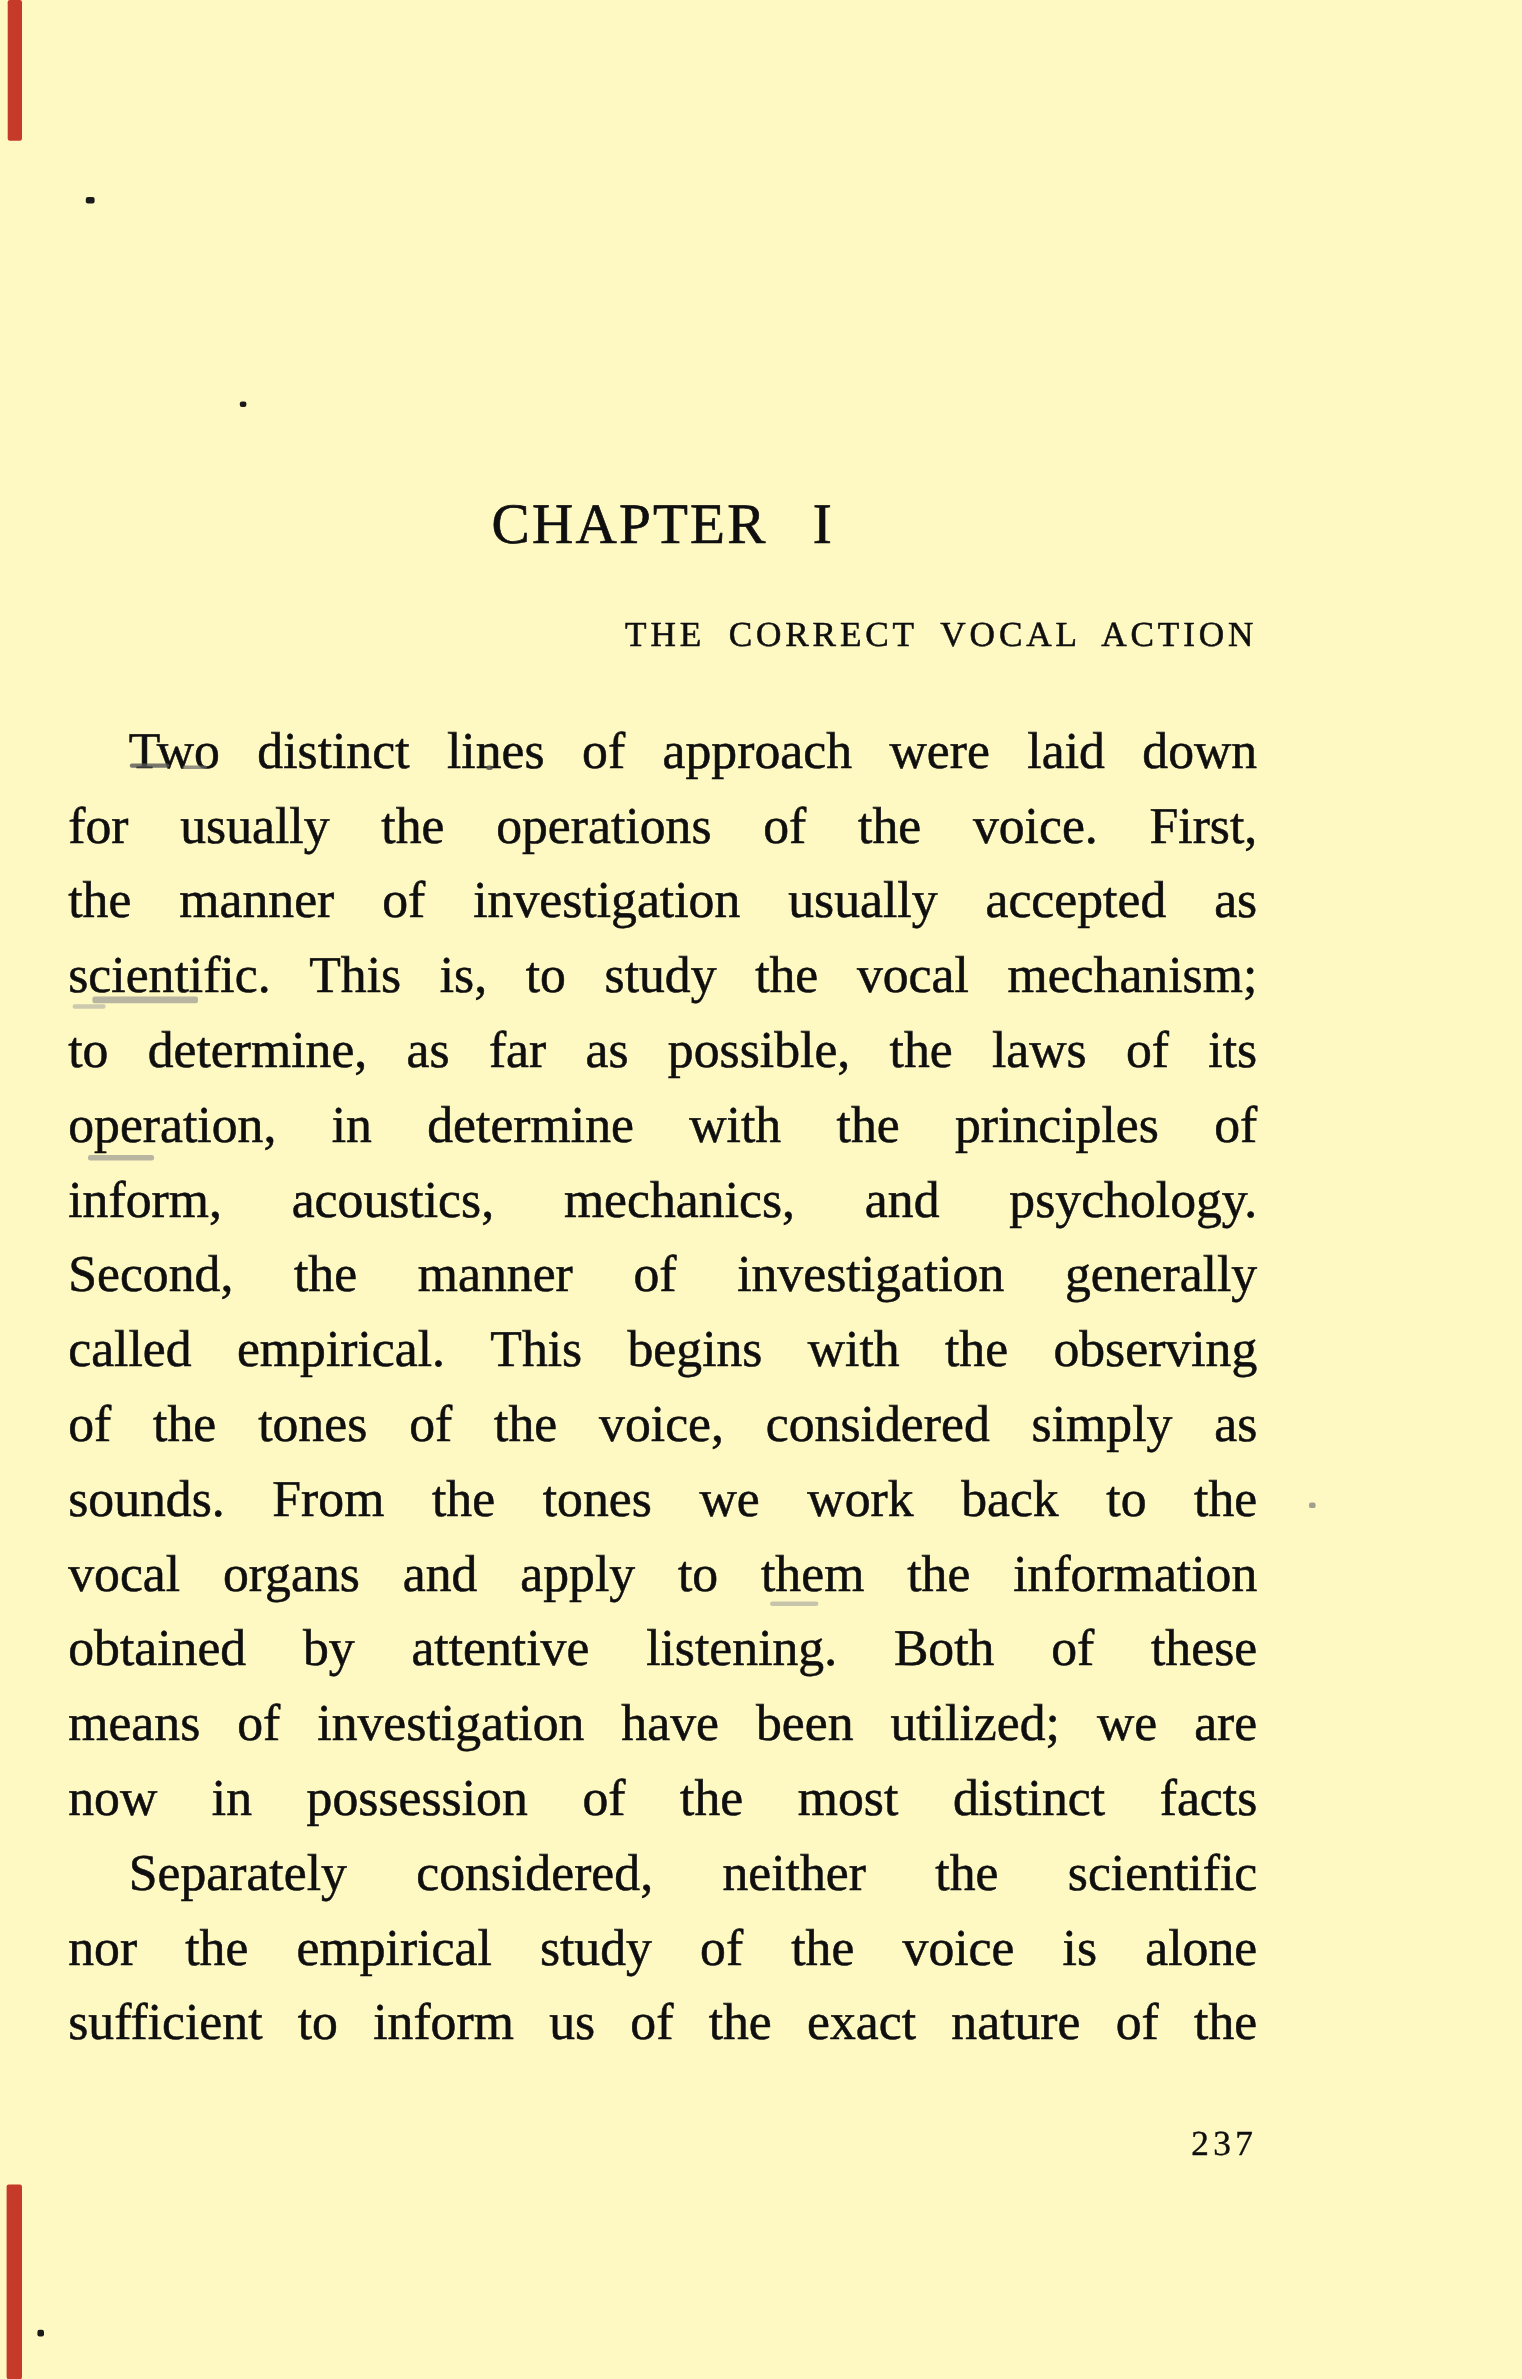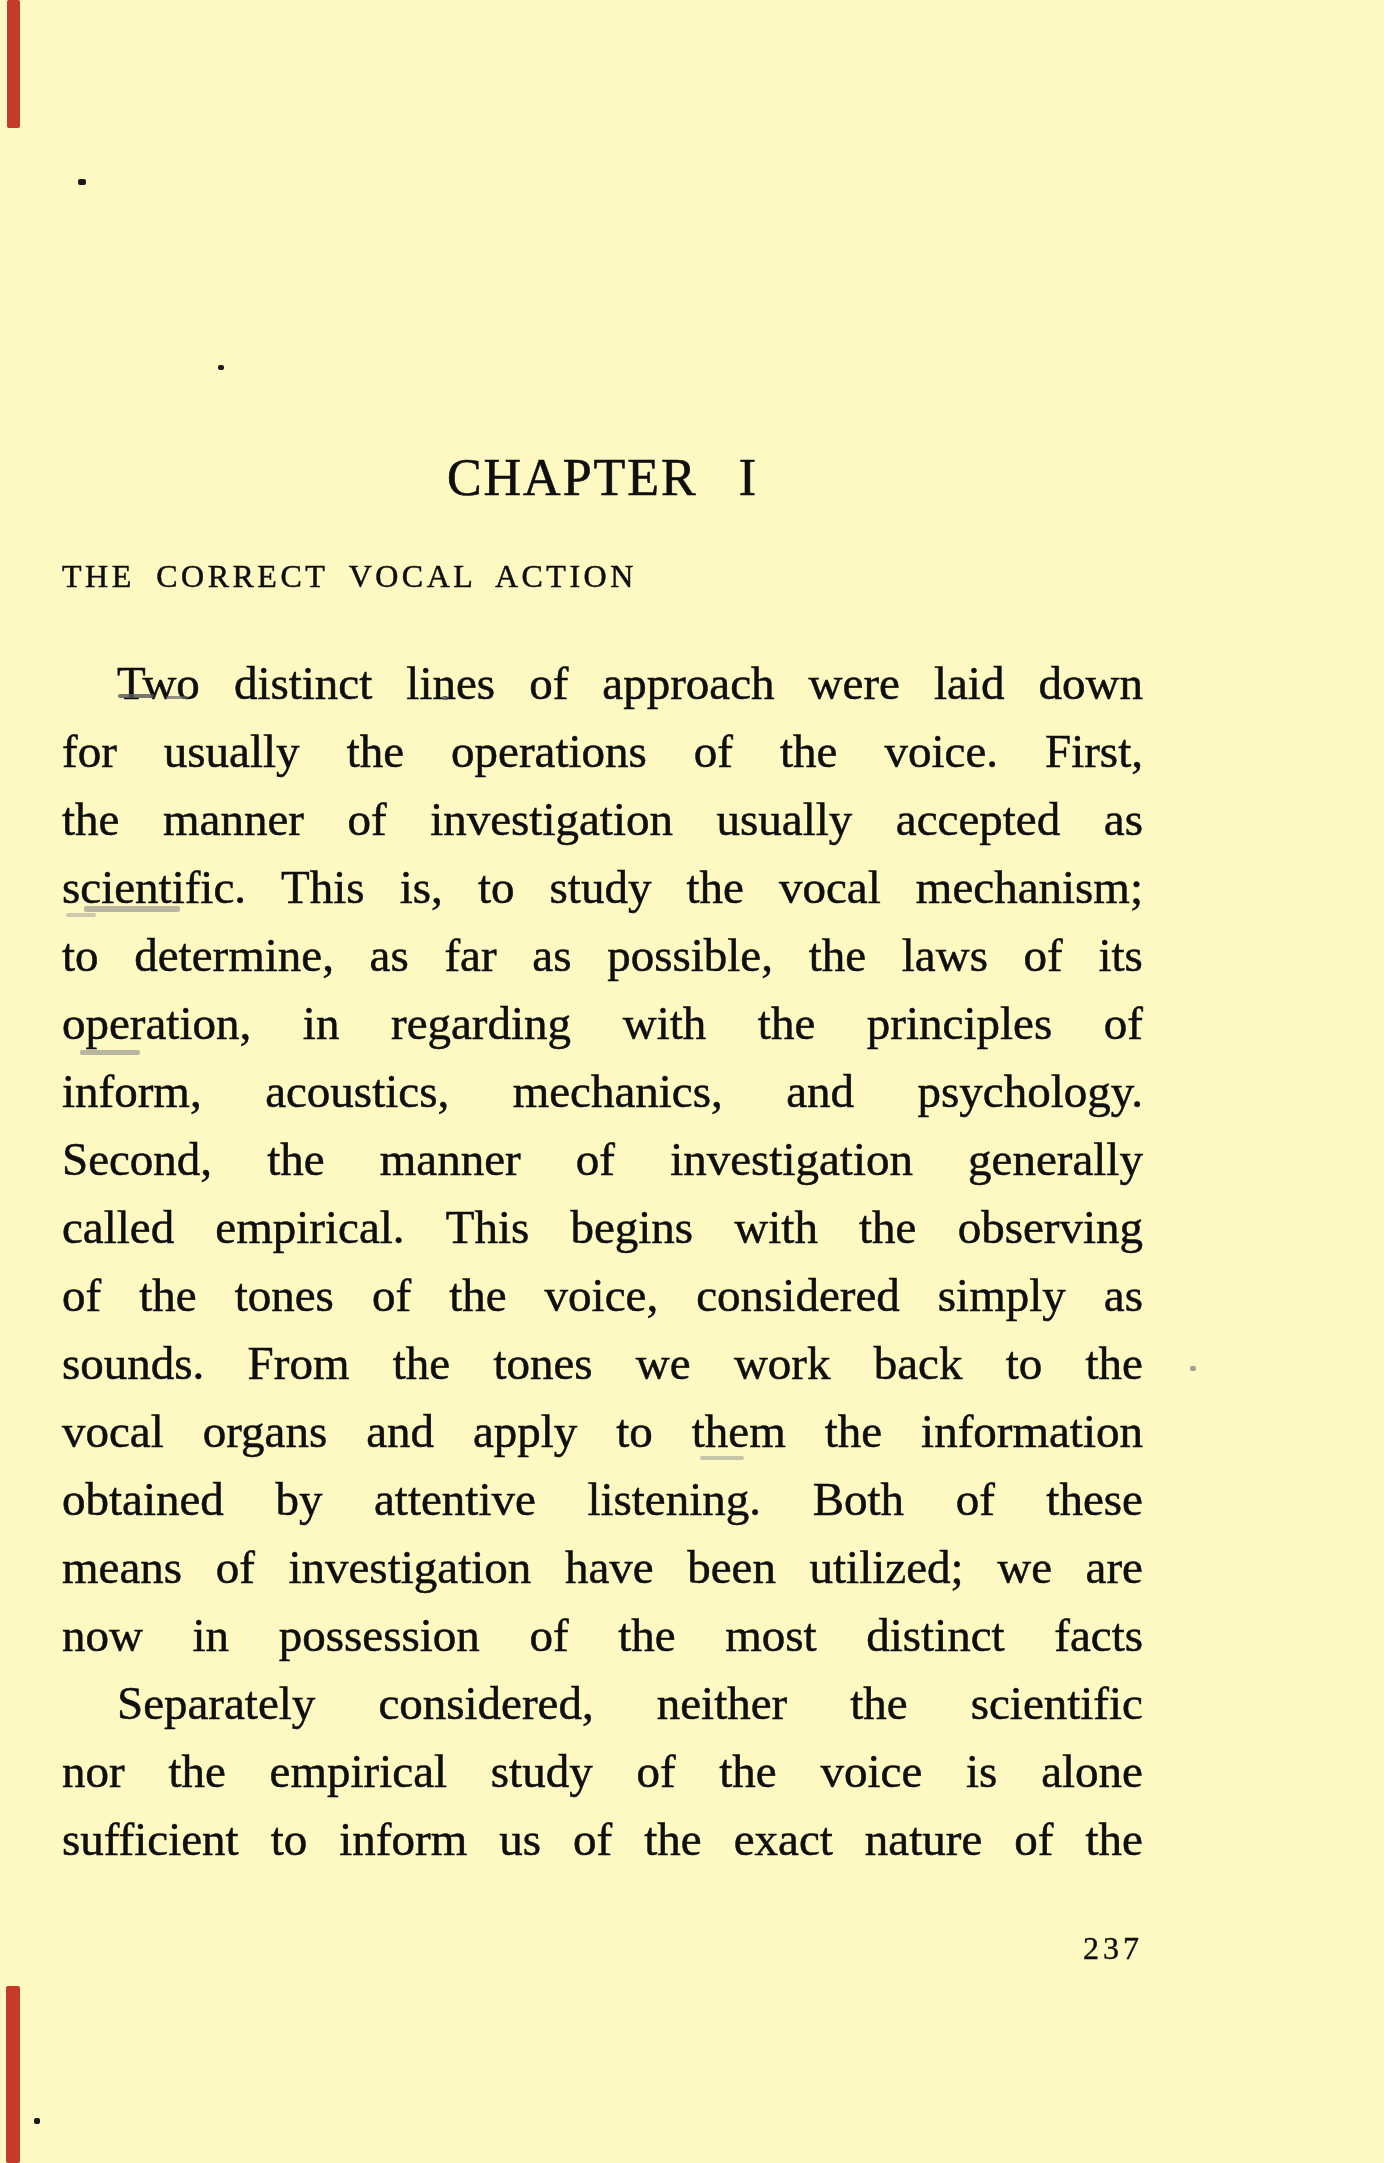--- a/index.html
+++ b/index.html
@@ -11,21 +11,21 @@
   .page { position: absolute; left: 0; top: 0; width: 1384px; height: 2163px; background: #fef9c3; overflow: hidden; }
 
   #chapter {
     position: absolute; left: 62px; top: 448px; width: 1081px; margin: 0;
     text-align: center; font-size: 52px; font-weight: normal;
     letter-spacing: 2px; word-spacing: 26px; line-height: 60px;
     -webkit-text-stroke: 0.6px currentColor;
   }
   #subtitle {
     position: absolute; left: 62px; top: 556px; width: 1081px; margin: 0;
-    text-align: left; font-size: 32px; font-weight: normal;
+    text-align: right; font-size: 32px; font-weight: normal;
     letter-spacing: 3.5px; word-spacing: 10px; line-height: 40px;
     -webkit-text-stroke: 0.5px currentColor;
   }
   #body-text {
     position: absolute; left: 62px; top: 642px; width: 1081px;
     font-size: 47px; -webkit-text-stroke: 0.5px currentColor;
   }
   .line { height: 68px; display: flex; justify-content: space-between; align-items: flex-end; white-space: nowrap; }
   .line.indent { padding-left: 55px; }
   .line.plain { display: block; line-height: 68px; }
@@ -97,21 +97,21 @@
         <span>as</span>
         <span>possible,</span>
         <span>the</span>
         <span>laws</span>
         <span>of</span>
         <span>its</span>
       </div>
       <div class="line">
         <span>operation,</span>
         <span>in</span>
-        <span>regarding</span>
+        <span>determine</span>
         <span>with</span>
         <span>the</span>
         <span>principles</span>
         <span>of</span>
       </div>
       <div class="line">
         <span>inform,</span>
         <span>acoustics,</span>
         <span>mechanics,</span>
         <span>and</span>

